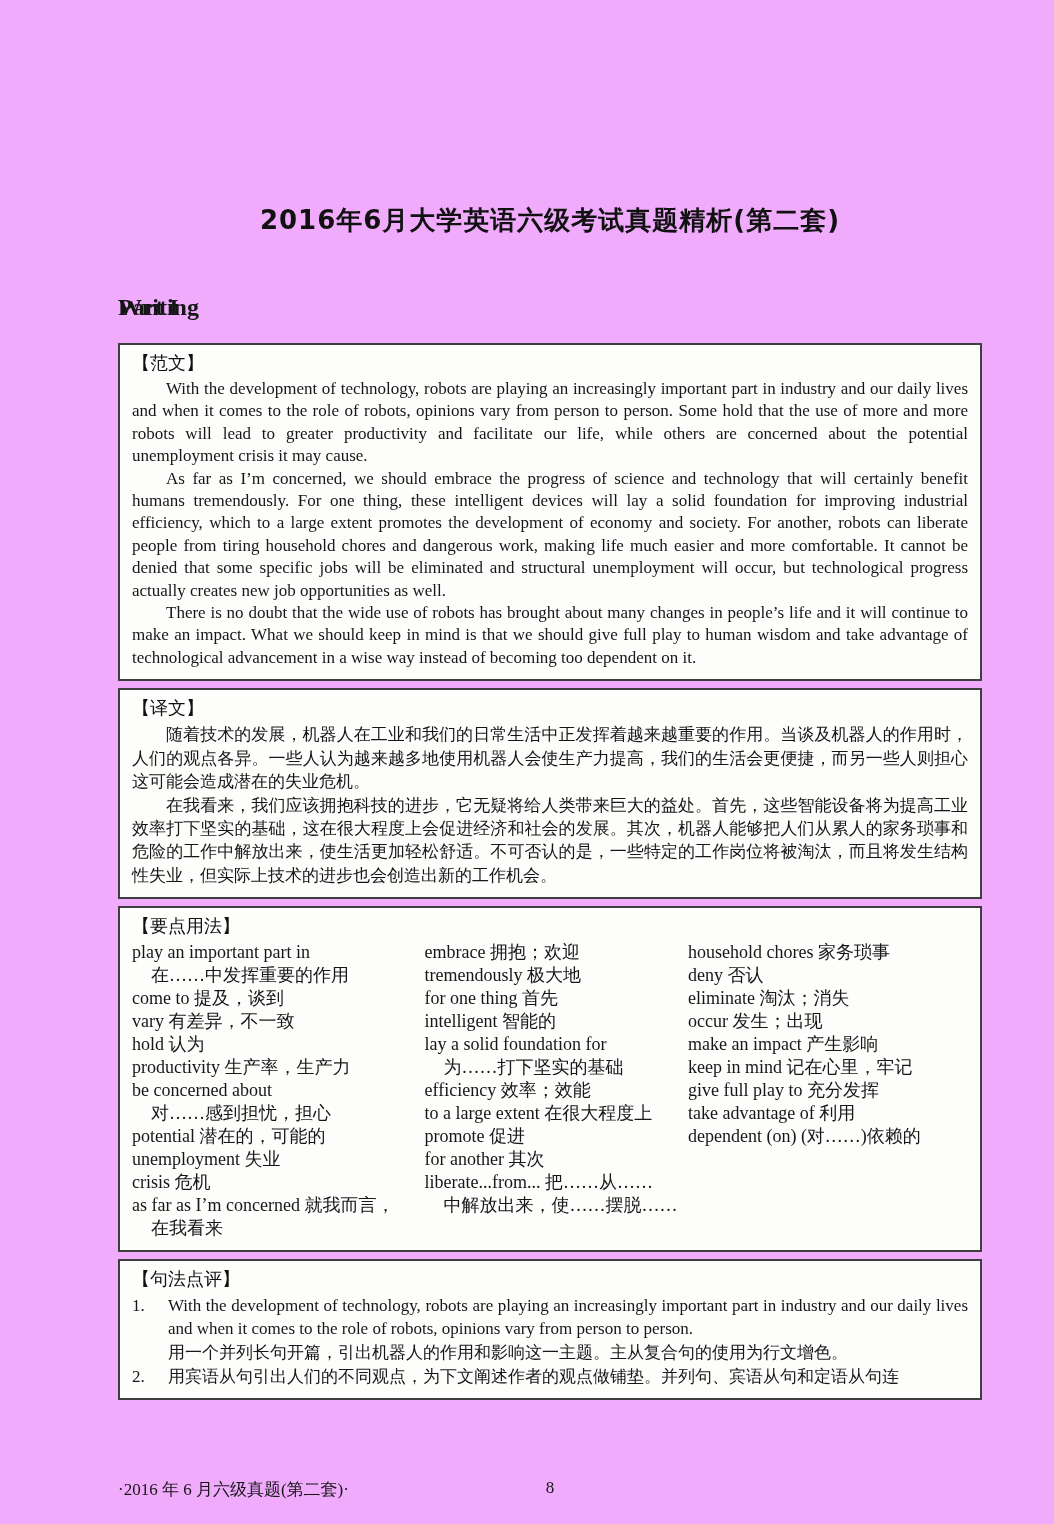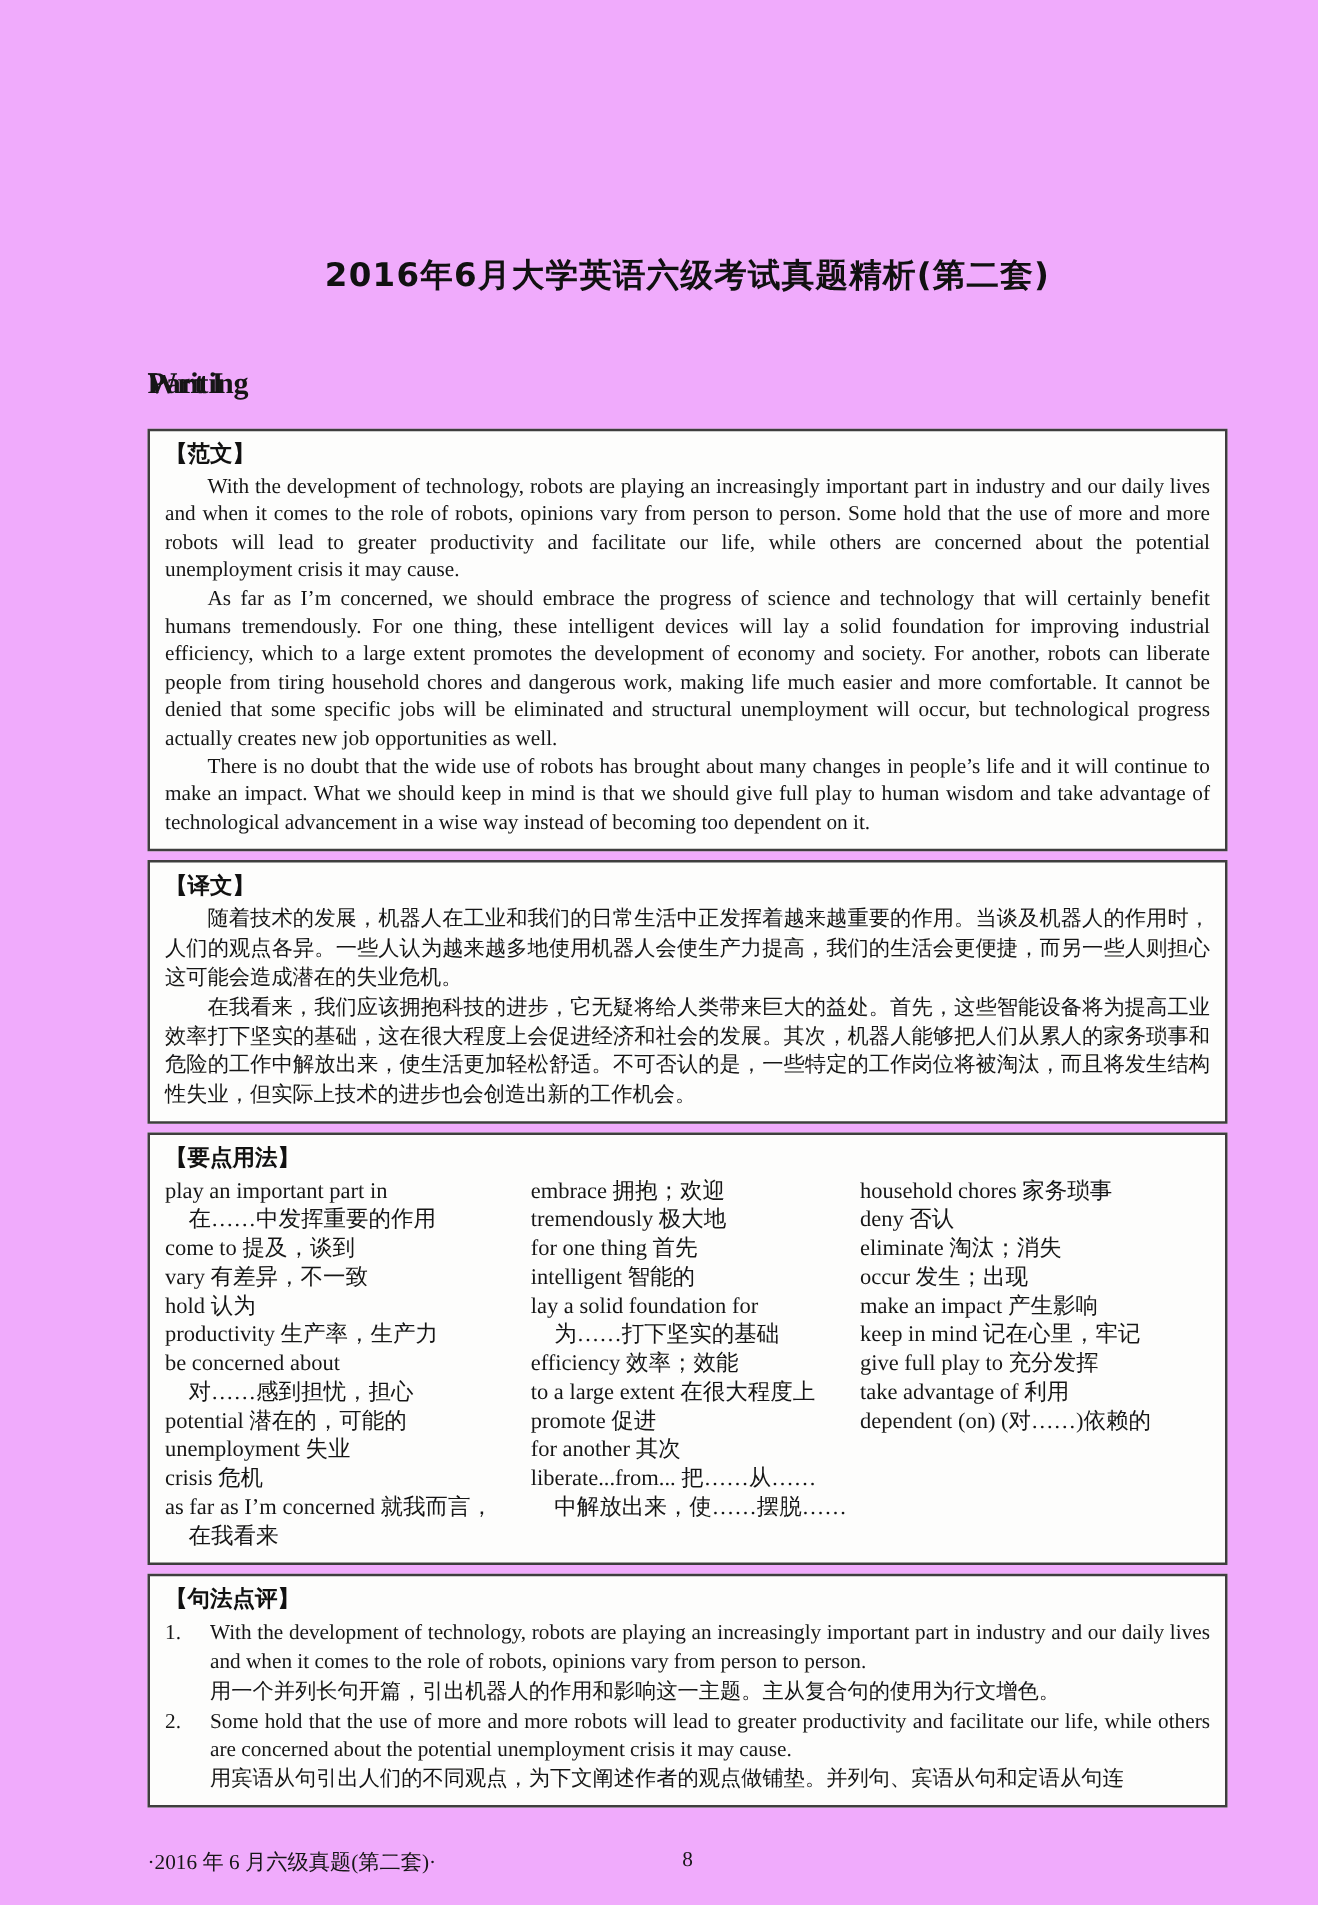--- a/index.html
+++ b/index.html
@@ -38,21 +38,21 @@
     border: 2px solid #3e3e3e;
     padding: 6px 12px 10px 12px;
     margin-top: 7px;
     background: #fdfdfc;
   }
   .box.first { margin-top: 17px; }
 
   .box-label {
     font-family: "DejaVu Sans", "Liberation Sans", sans-serif;
     font-size: 18px;
-    font-weight: 700;
+    font-weight: 400;
     margin-bottom: 3px;
     color: #111;
   }
 
   .para {
     font-size: 17px;
     text-align: justify;
     text-indent: 2em;
   }
   .para.en { line-height: 22.4px; }
@@ -201,21 +201,20 @@
             <div class="syn-num">1.</div>
             <div class="syn-body">
               <div class="syn-en">With the development of technology, robots are playing an increasingly important part in industry and our daily lives and when it comes to the role of robots, opinions vary from person to person.</div>
               <div class="syn-zh">用一个并列长句开篇，引出机器人的作用和影响这一主题。主从复合句的使用为行文增色。</div>
             </div>
           </div>
 
           <div class="syntax-item">
             <div class="syn-num">2.</div>
             <div class="syn-body">
-              <div class="syn-en">Some hold that the use of more and more robots will lead to greater productivity and facilitate our life, while others are concerned about the potential unemployment crisis it may cause.</div>
               <div class="syn-zh">用宾语从句引出人们的不同观点，为下文阐述作者的观点做铺垫。并列句、宾语从句和定语从句连</div>
             </div>
           </div>
         </div>
     </section>
 
   </div>
 
   <div class="footer">
     <span class="footer-left">·2016 年 6 月六级真题(第二套)·</span>

